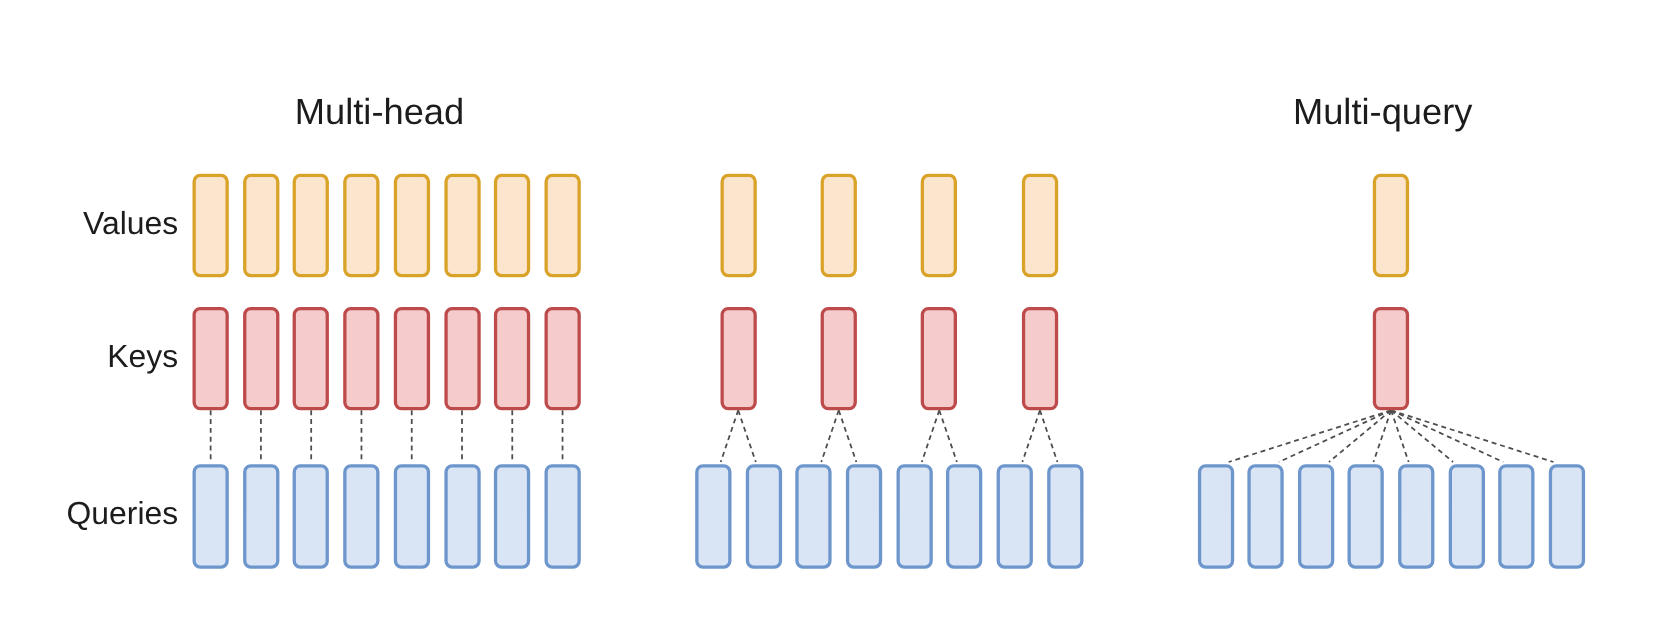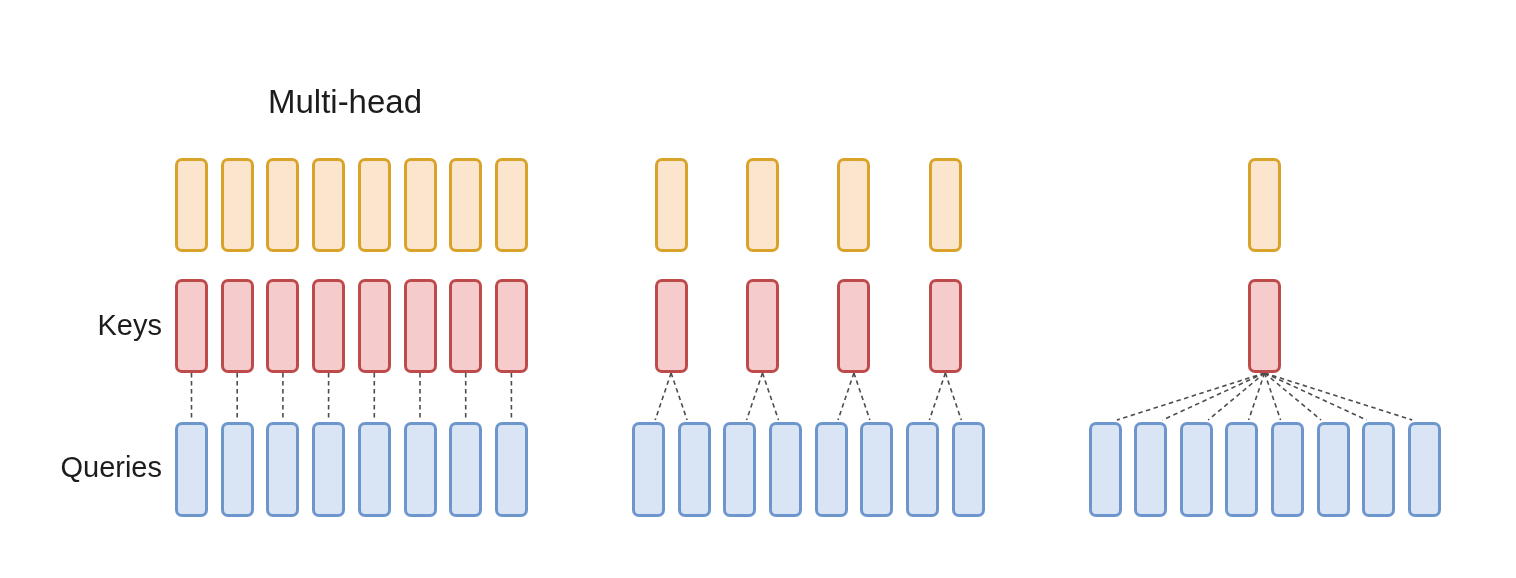--- a/index.html
+++ b/index.html
@@ -128,16 +128,18 @@
       <div class="box query" style="left: 1134.1px; top: 422px; width: 33px; height: 95px;"></div>
       <div class="box query" style="left: 1179.7px; top: 422px; width: 33px; height: 95px;"></div>
       <div class="box query" style="left: 1225.3px; top: 422px; width: 33px; height: 95px;"></div>
       <div class="box query" style="left: 1270.9px; top: 422px; width: 33px; height: 95px;"></div>
       <div class="box query" style="left: 1316.5px; top: 422px; width: 33px; height: 95px;"></div>
       <div class="box query" style="left: 1362.1px; top: 422px; width: 33px; height: 95px;"></div>
       <div class="box query" style="left: 1407.7px; top: 422px; width: 33px; height: 95px;"></div>
     </div>
 
   <div class="panel-title" style="left: 345px; font-weight: 400;">Multi-head</div>
+  <div class="panel-title" style="left: 1257px; font-weight: 400;">Multi-query</div>
 
+  <div class="row-label" style="top:190px">Values</div>
   <div class="row-label" style="top:453px">Queries</div>
   <div class="row-label" style="top:311px">Keys</div>
 </div>
 
 </body></html>

